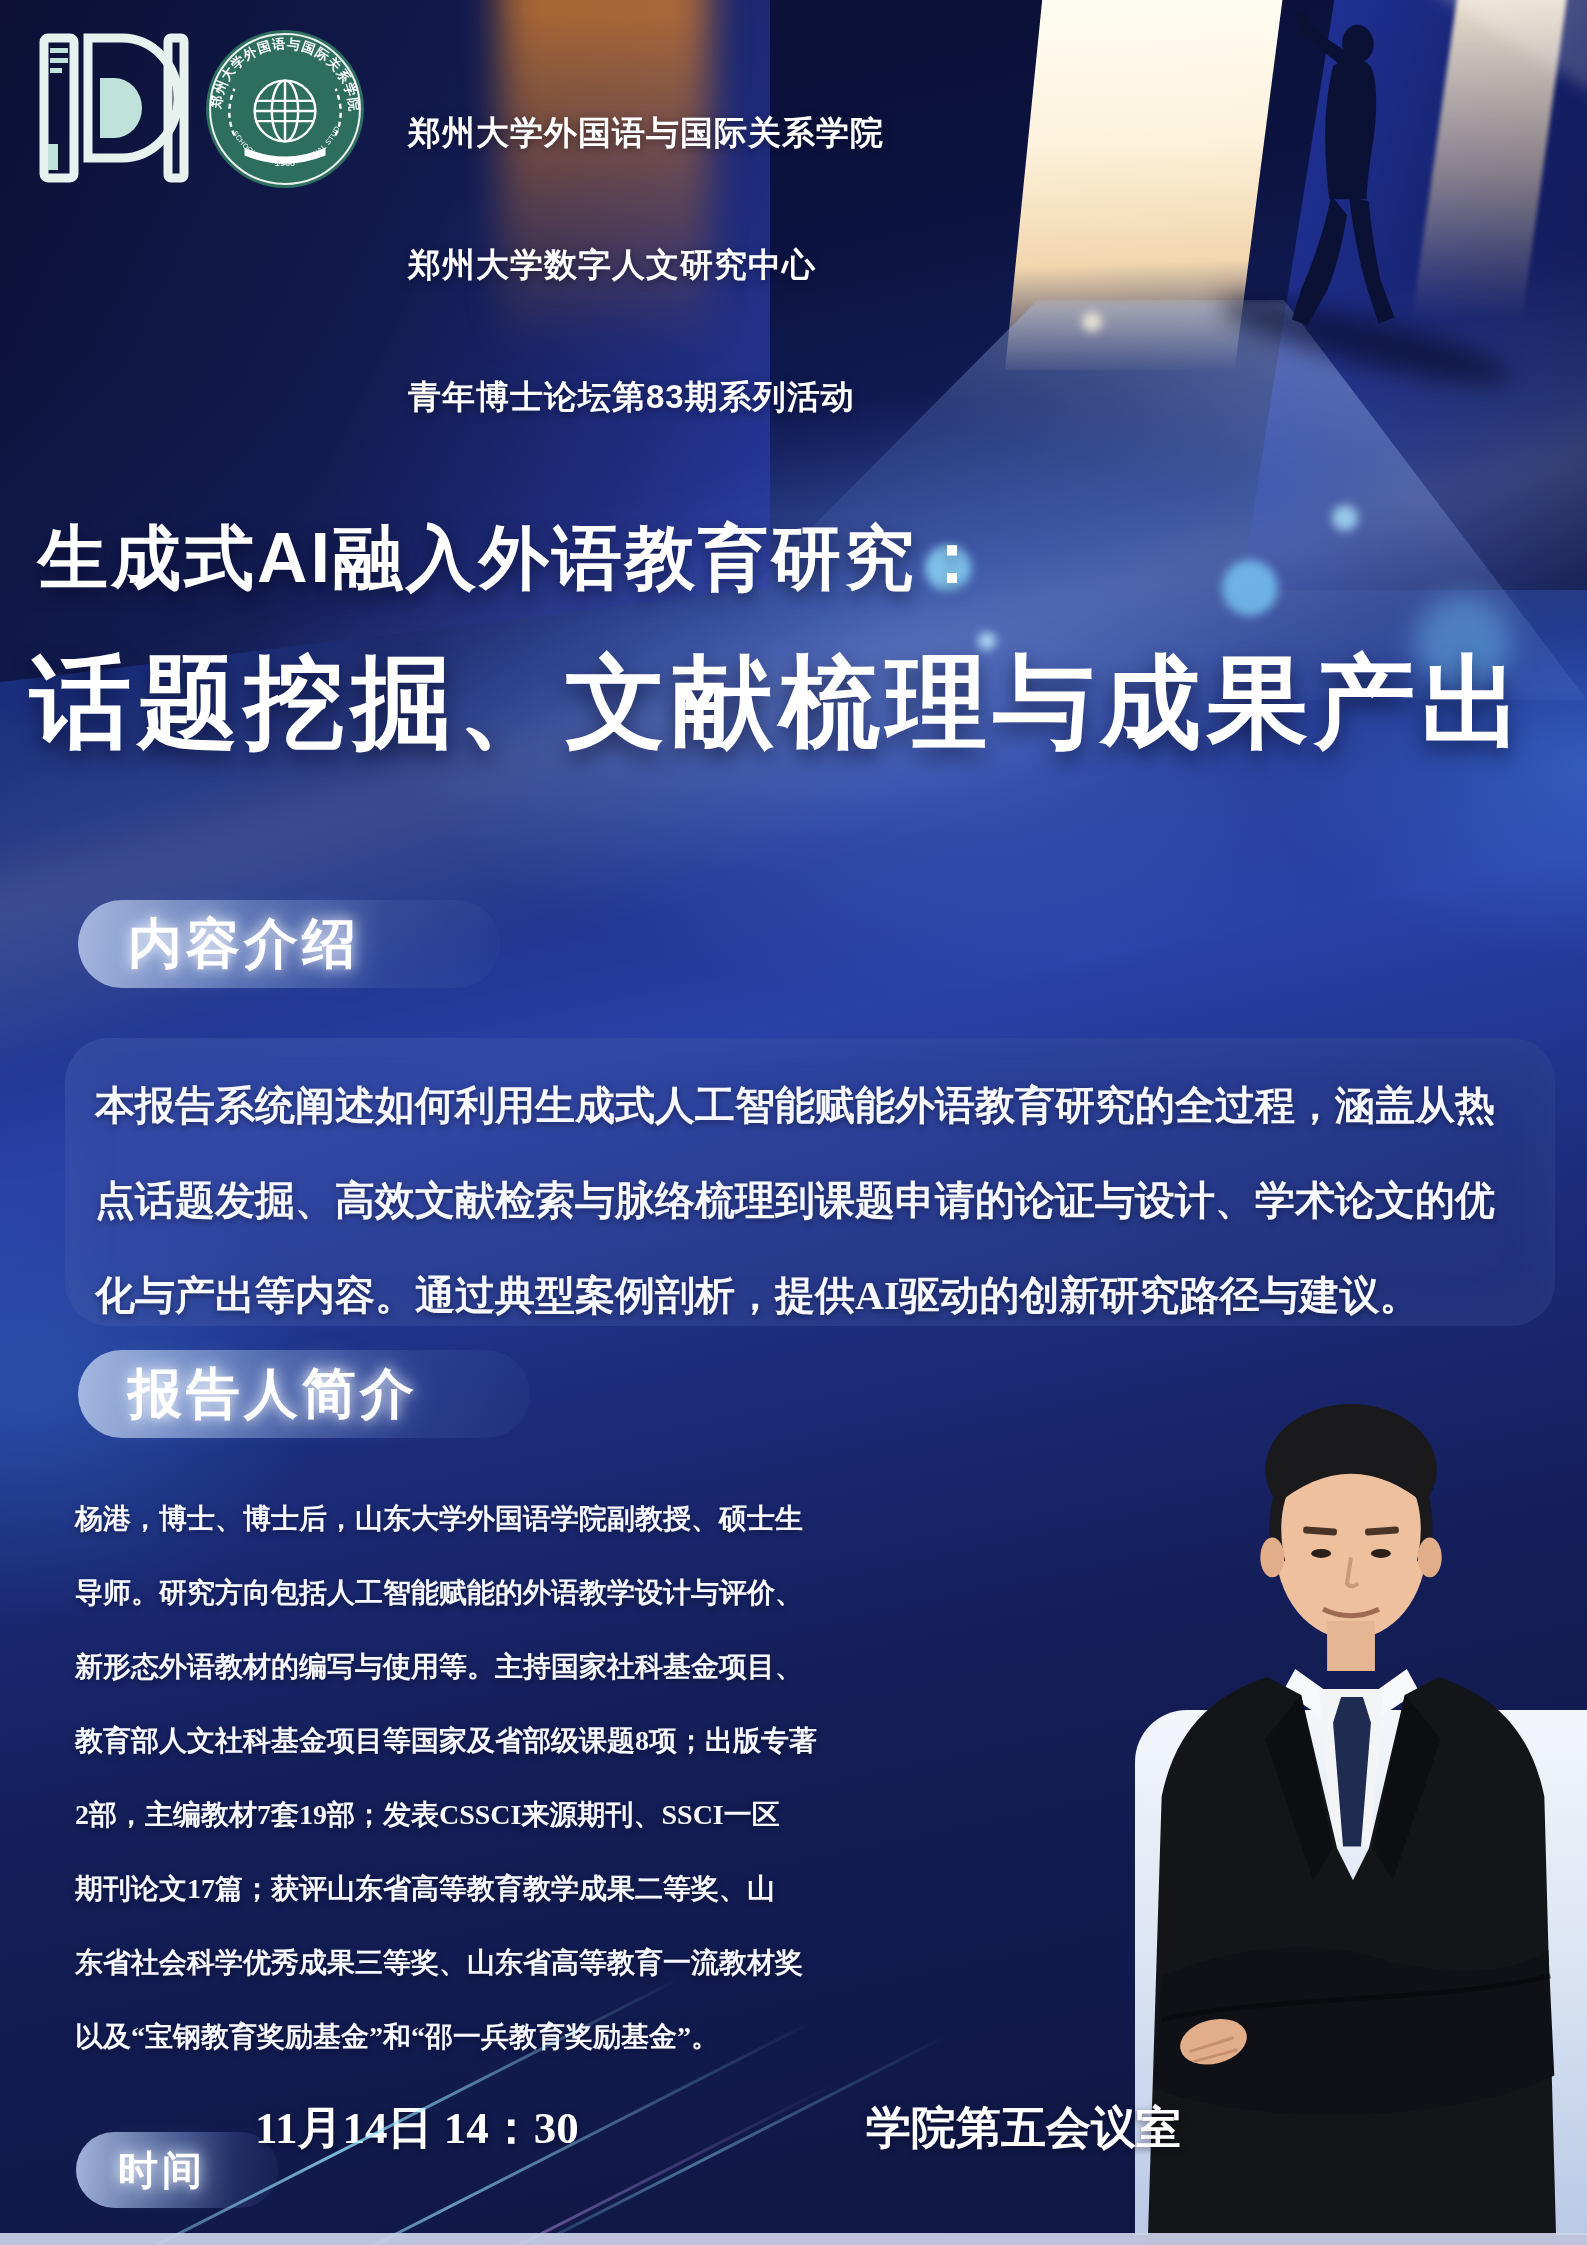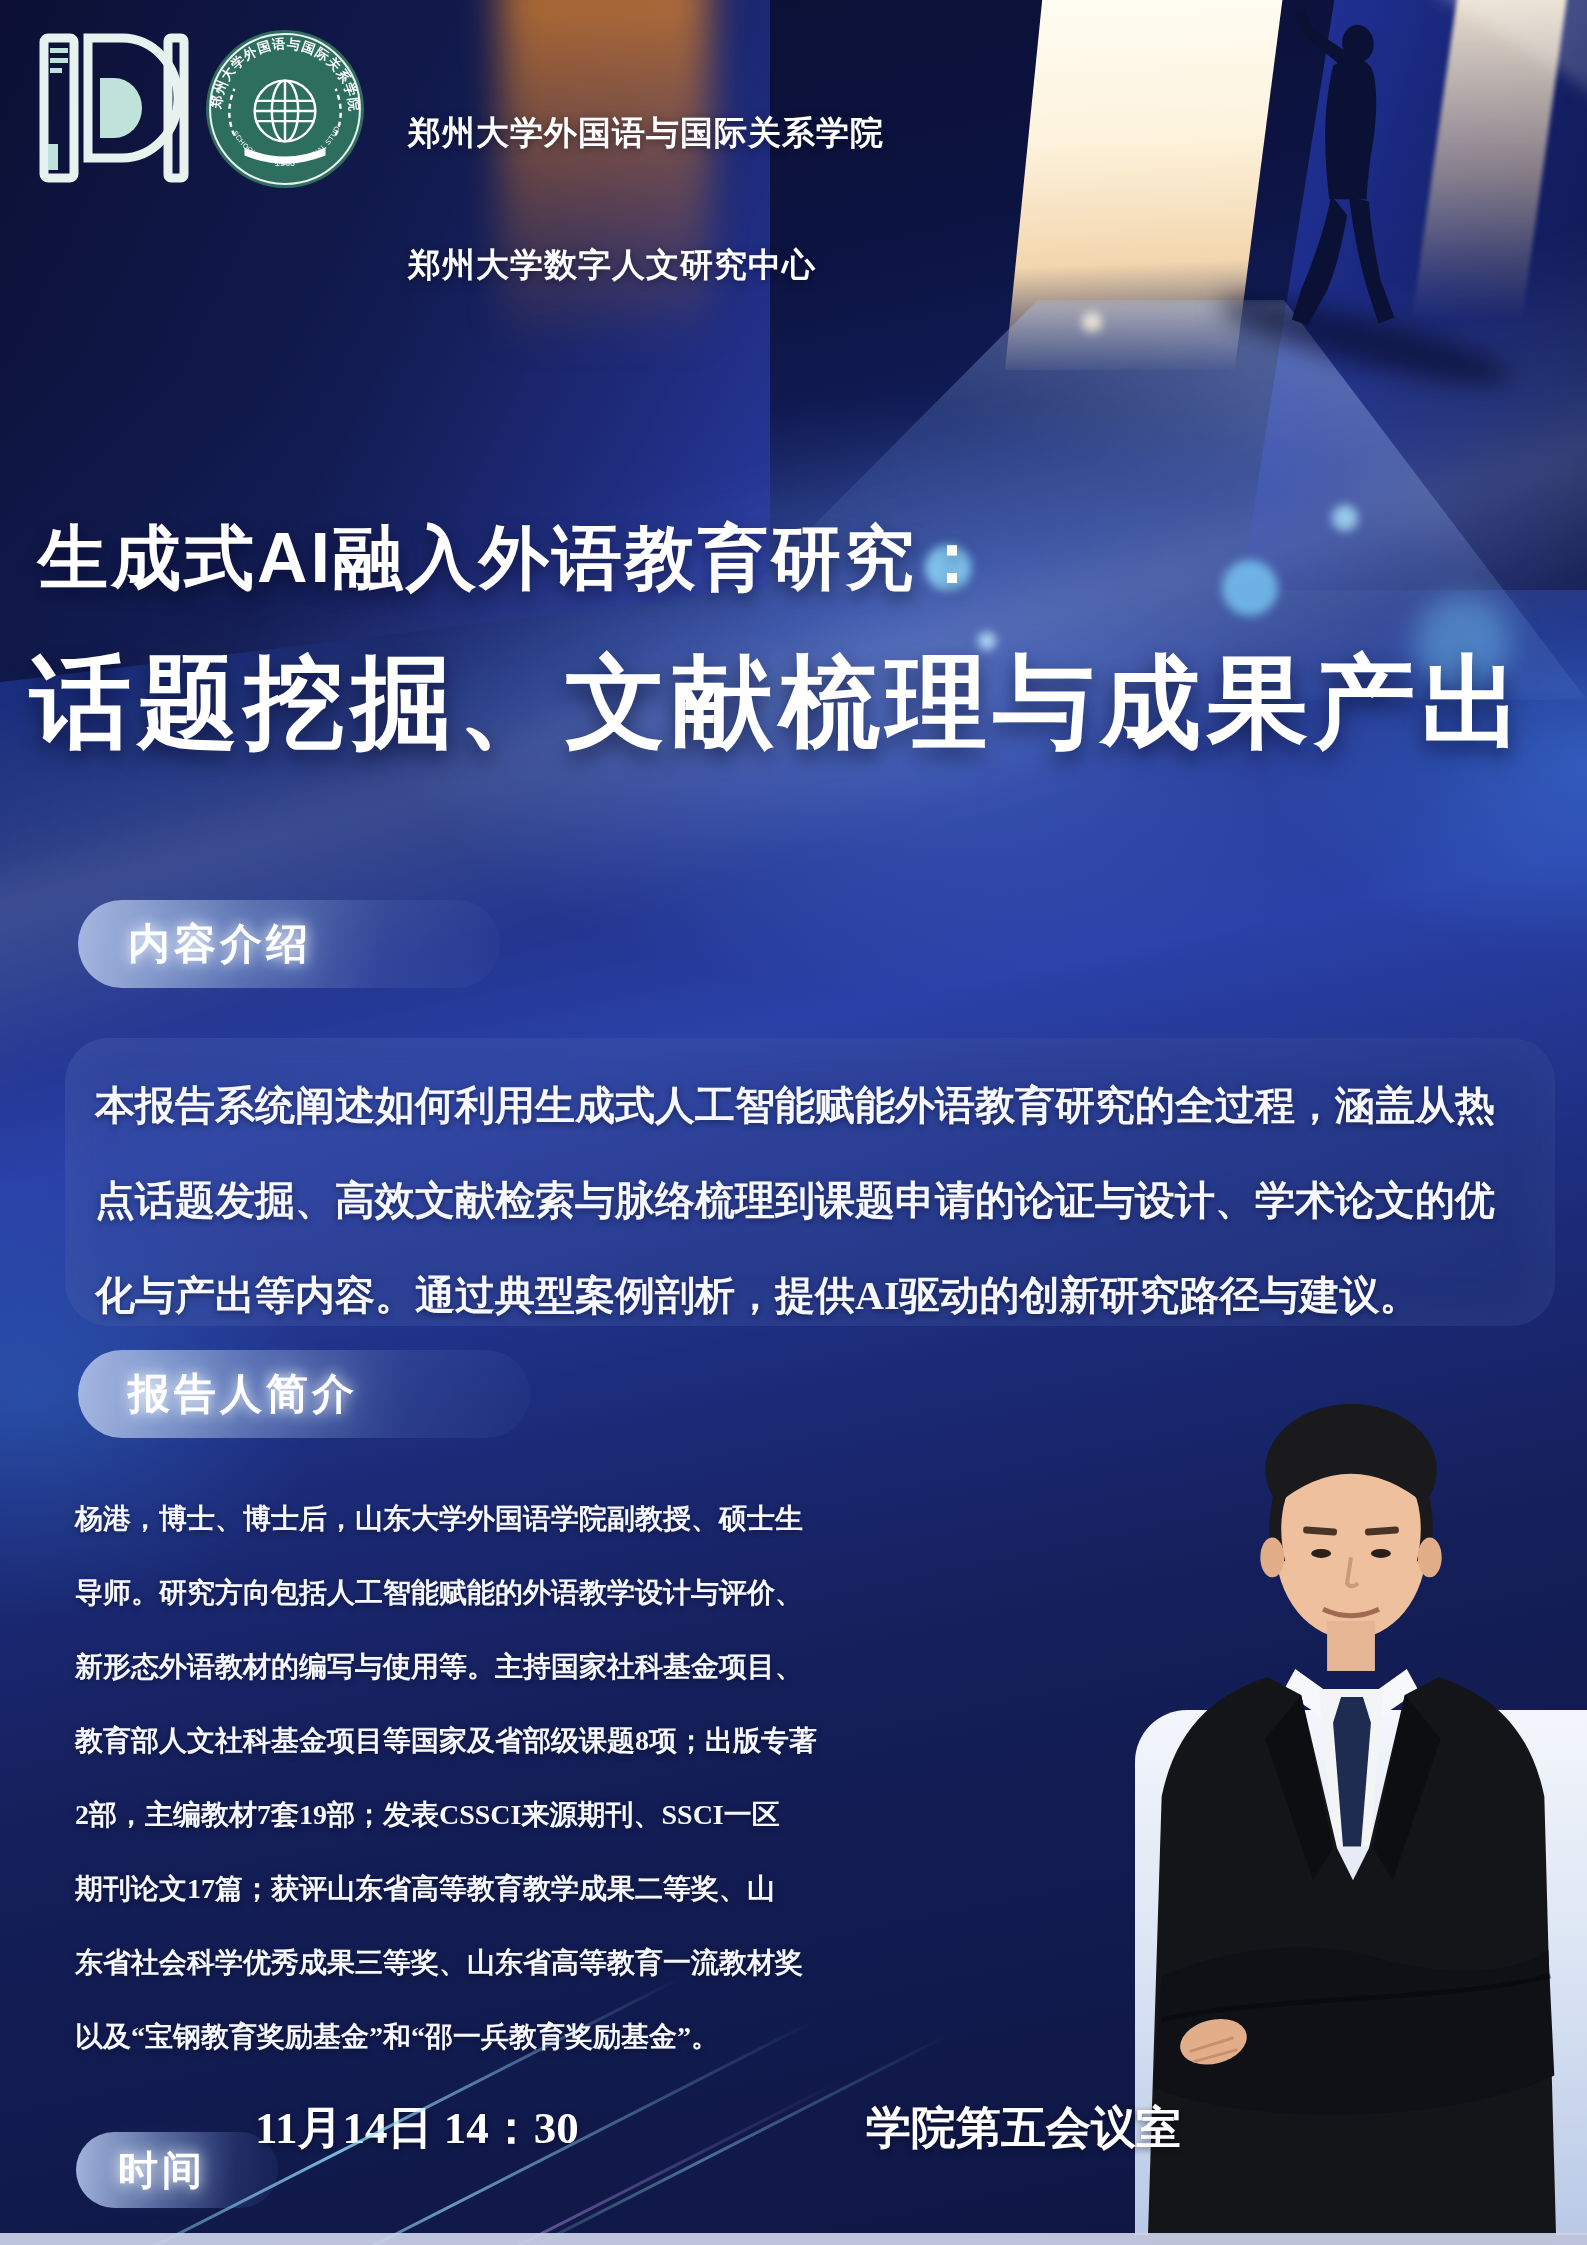--- a/index.html
+++ b/index.html
@@ -53,21 +53,21 @@
 
   
   .title1{left:38px;top:512px;font-size:70px;font-weight:900;letter-spacing:3px;
     text-shadow:0 7px 16px rgba(0,0,25,.5);}
   .title2{left:30px;top:636px;font-size:101px;font-weight:900;letter-spacing:6px;white-space:nowrap;
     text-shadow:0 9px 20px rgba(0,0,25,.55);}
 
   
   .badge{height:88px;border-radius:46px;display:flex;align-items:center;
     background:linear-gradient(95deg,rgba(172,190,228,.95) 0%,rgba(120,145,200,.60) 40%,rgba(80,105,175,.28) 72%,rgba(70,95,165,.10) 100%);}
-  .badge-label{font-size:42px;font-weight:700;color:#fff;letter-spacing:4px;
+  .badge-label{font-size:54px;font-weight:700;color:#fff;letter-spacing:4px;
     text-shadow:0 0 14px rgba(255,255,255,.95),0 0 32px rgba(185,215,255,.65);}
   .badge-intro{left:78px;top:900px;width:372px;padding-left:50px;}
   .badge-speaker{left:78px;top:1350px;width:402px;padding-left:50px;}
 
   
   .content-box{left:65px;top:1038px;width:1490px;height:288px;border-radius:44px;
     background:linear-gradient(135deg,rgba(64,86,168,.42),rgba(40,58,130,.42));box-shadow:inset 0 0 60px rgba(120,150,230,.10);}
   .serif{font-family:"Liberation Serif","DejaVu Serif",serif;}
   .intro-text{left:95px;top:1058px;width:1434px;font-size:40px;font-weight:700;line-height:95px;
     color:#f6f8fd;white-space:pre-line;text-shadow:0 2px 6px rgba(0,0,20,.45);}
@@ -168,20 +168,21 @@
     </text>
     <text font-size="7" fill="#ffffff" letter-spacing=".5">
       <textPath href="#arcBot" startOffset="4%">SCHOOL OF INTERNATIONAL STUDIES·ZZU</textPath>
     </text>
     <text x="80" y="136" font-size="9" fill="#ffffff" text-anchor="middle">1960</text>
   </svg>
 
   <div class="abs org-text">
     <span>郑州大学外国语与国际关系学院</span><br>
     <span>郑州大学数字人文研究中心</span><br>
+    <span>青年博士论坛第83期系列活动</span>
   </div>
 
   <div class="abs title2">话题挖掘、文献梳理与成果产出</div>
   <div class="abs title1">生成式AI融入外语教育研究：</div>
 
   <div class="abs badge badge-intro">
     <span class="badge-label">内容介绍</span>
   </div>
   <div class="abs content-box"></div>
   <div class="abs serif intro-text">本报告系统阐述如何利用生成式人工智能赋能外语教育研究的全过程，涵盖从热

